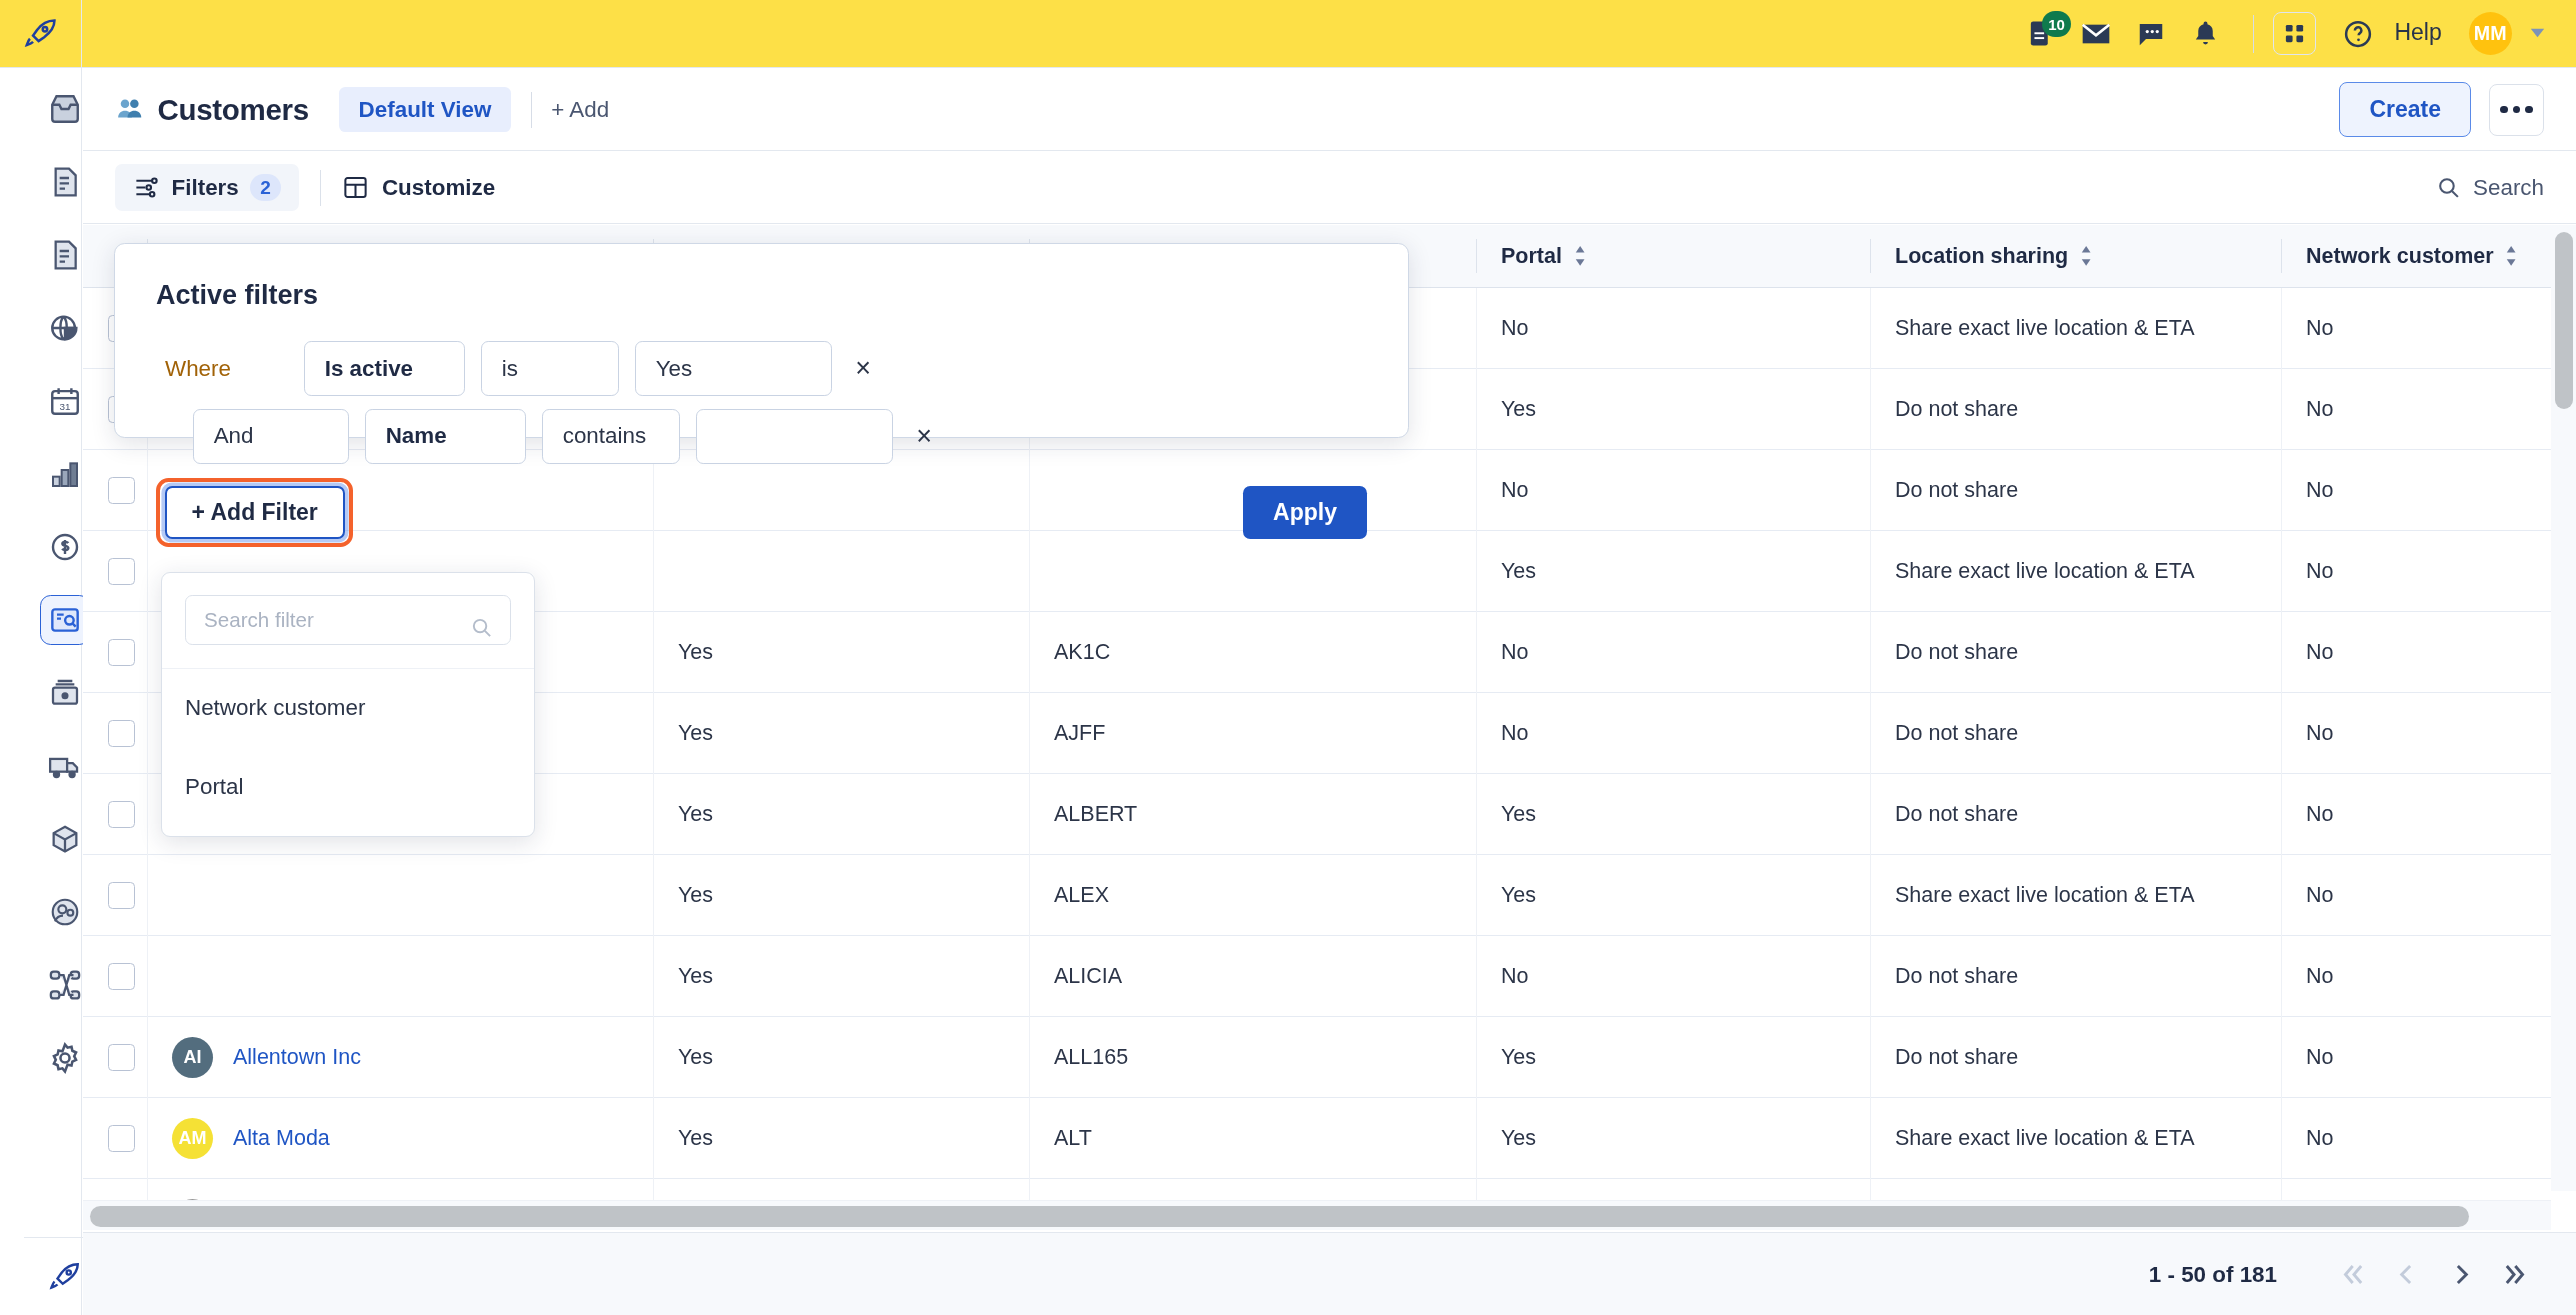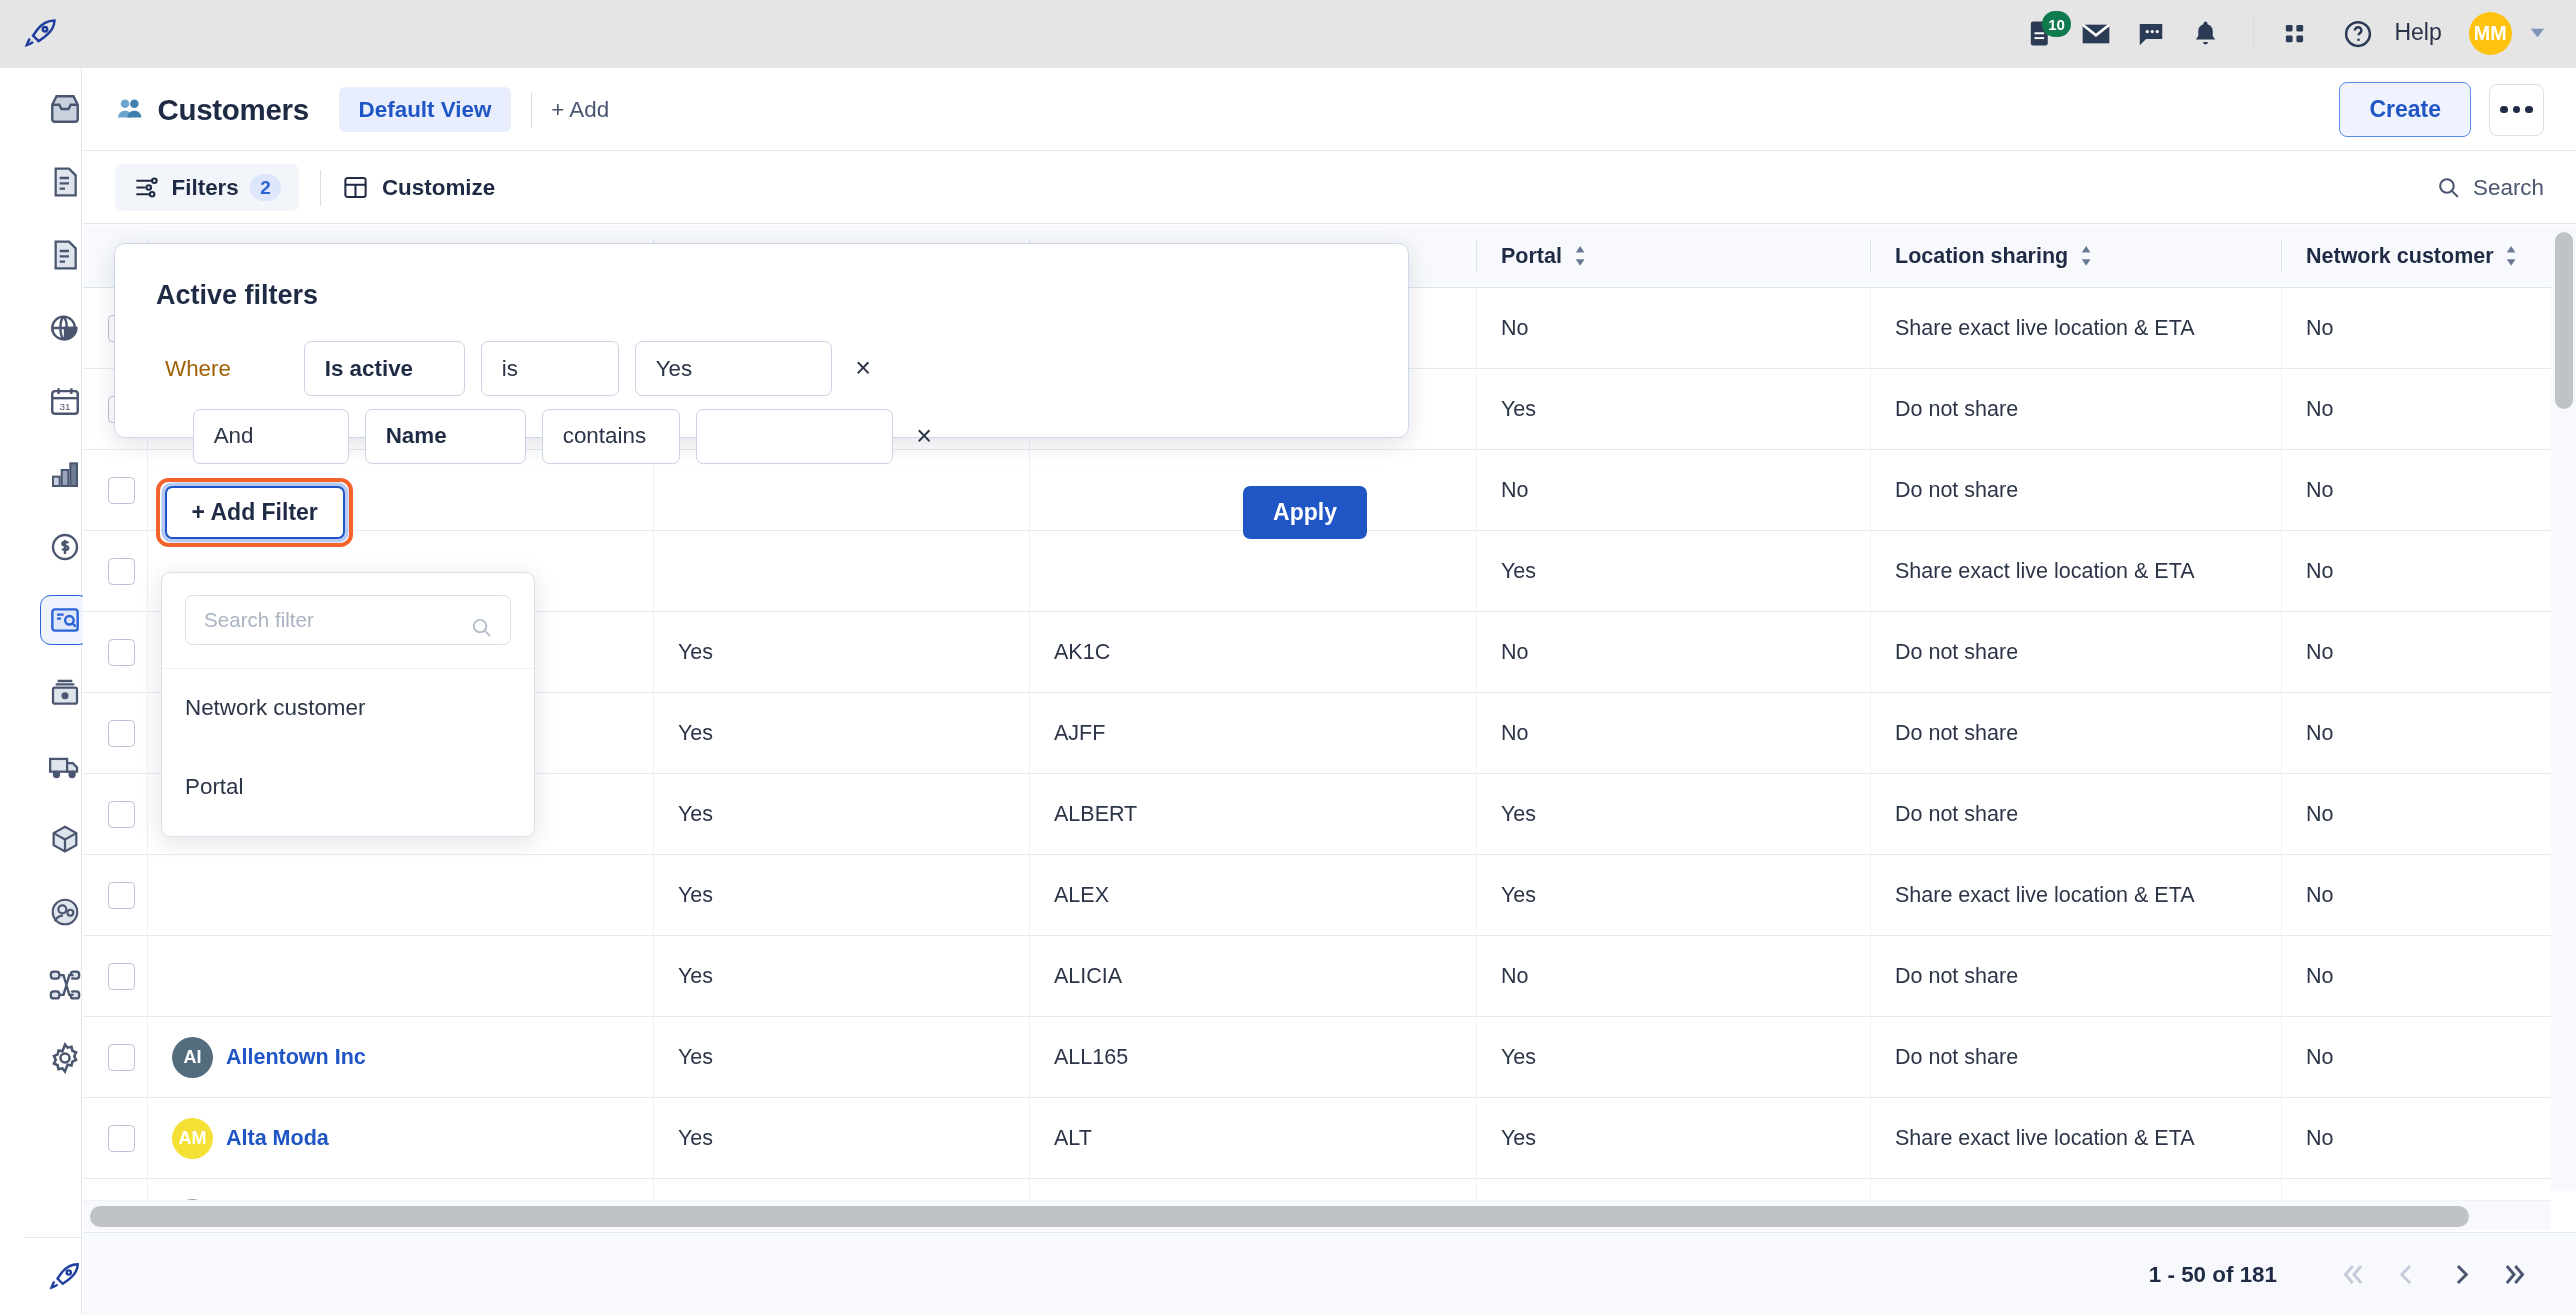--- a/index.html
+++ b/index.html
@@ -7,21 +7,21 @@
     width: 2576px; height: 1316px;
     font-family: "Liberation Sans", sans-serif;
     background: #ffffff;
     overflow: hidden;
   }
   body { position: relative; }
 
   
   #topbar {
     position: absolute; left: 0; top: 0; width: 2576px; height: 68px;
-    background: #e5e5e5; border-bottom: 0.9px solid #e3e8ef;
+    background: #fde047; border-bottom: 0.9px solid #e3e8ef;
     display: flex; align-items: center;
   }
   #logo-cell {
     width: 82px; height: 68px; display: flex; align-items: center; justify-content: center;
     border-right: 0.9px solid #e3e8ef;
   }
   #topbar-right {
     margin-left: auto; display: flex; align-items: center; gap: 0px; padding-right: 27px;
   }
   .top-icon {
@@ -155,21 +155,21 @@
   .td.col-check::before, .td.col-isactive::before { background: #eef1f6; }
   .checkbox {
     width: 27px; height: 27px; border: 1.8px solid #b8c2d4; border-radius: 4.5px;
     background: #fff; cursor: pointer;
   }
   .avatar-sm {
     width: 41px; height: 41px; border-radius: 894px; color: #fff;
     font-size: 18px; font-weight: bold;
     display: flex; align-items: center; justify-content: center; flex: 0 0 41px;
   }
-  .cust-name { color: #1f55c4; font-weight: bold; font-size: 21.5px; margin-left: 13px; cursor: pointer; }
+  .cust-name { color: #1f55c4; font-weight: normal; font-size: 21.5px; margin-left: 20px; cursor: pointer; }
 
   
   #vscroll {
     position: absolute; right: 0; top: 225px; width: 25px; height: 966px;
     background: #f7f9fc;
   }
   #vthumb {
     position: absolute; left: 3.6px; top: 7.2px; width: 18px; height: 177px;
     background: #bfc3c7; border-radius: 894px;
   }

